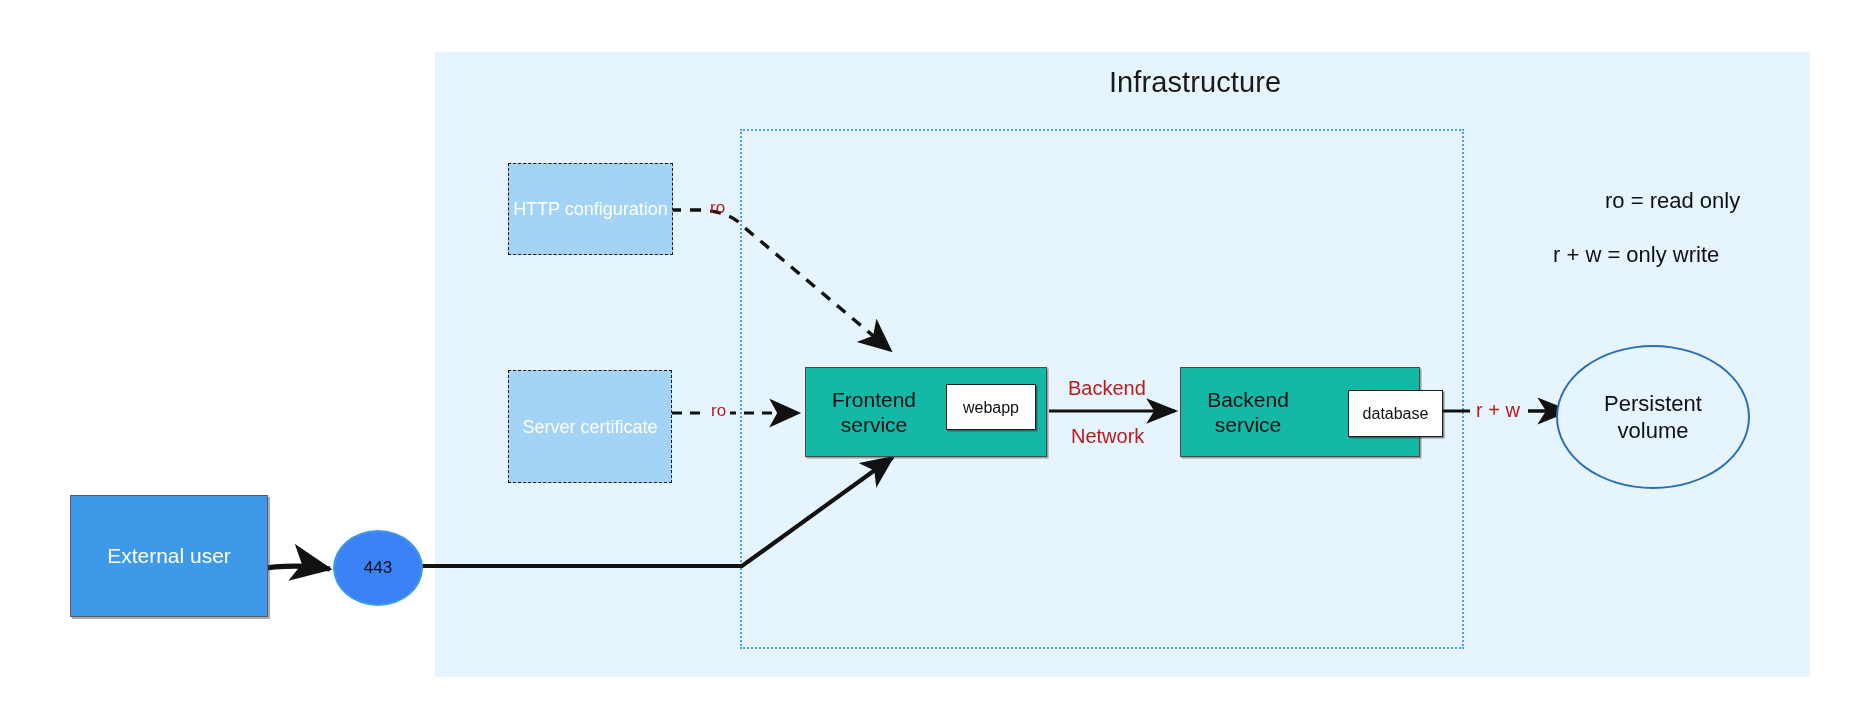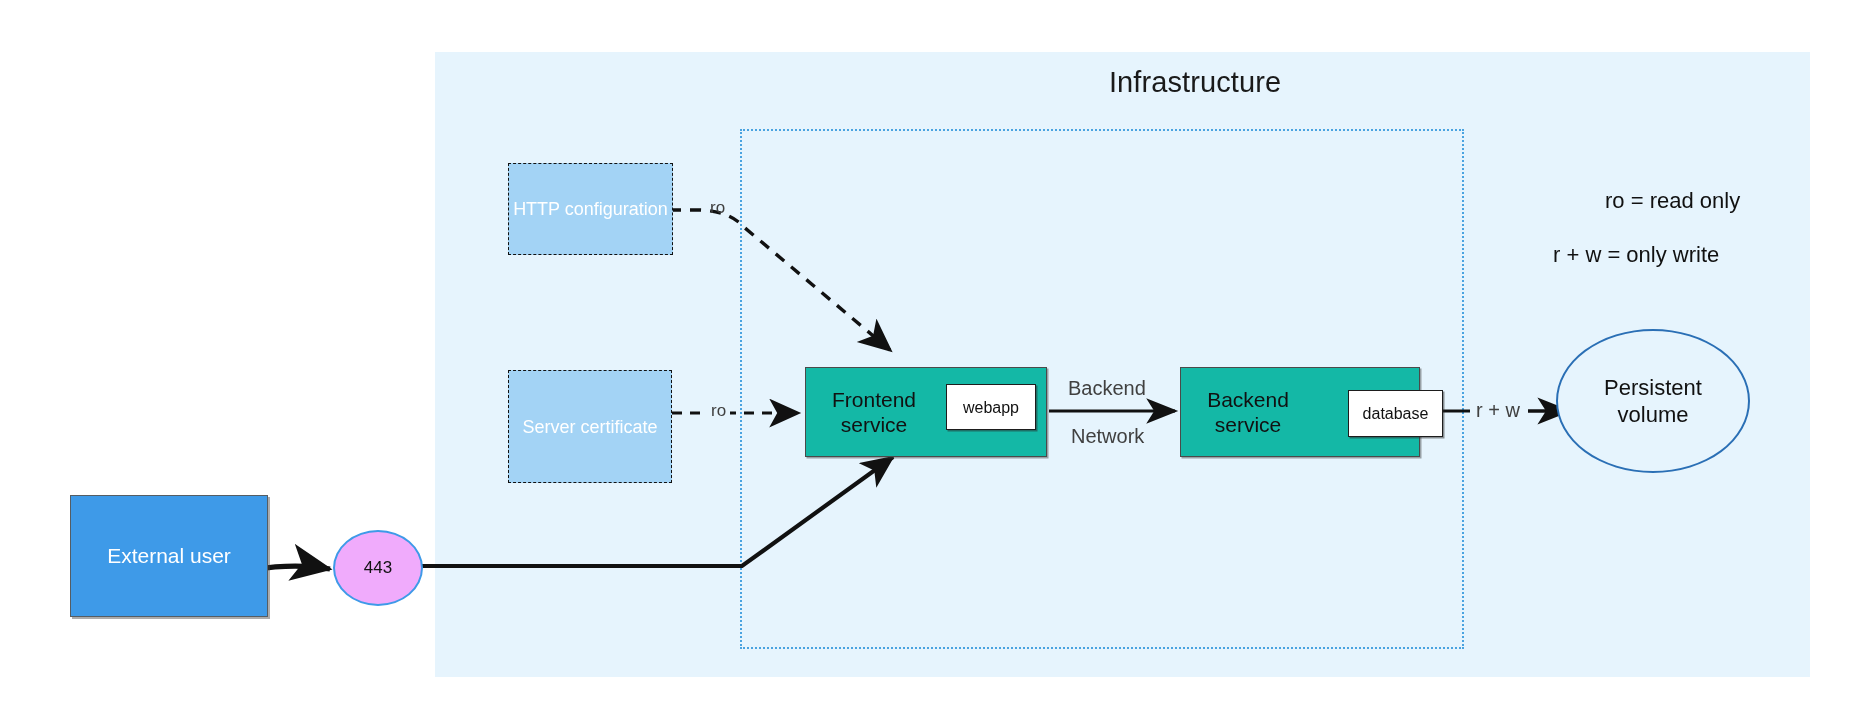--- a/index.html
+++ b/index.html
@@ -114,21 +114,21 @@
     width: 100%;
     text-align: center;
     color: #ffffff;
     font-size: 21px;
   }
 
   
   .port-circle {
     position: absolute;
     border: 2.2px solid #3e9ae8;
-    background: #f0abfc;
+    background: #3b82f6;
     border-radius: 50%;
     display: flex;
     align-items: center;
     justify-content: center;
   }
   .port-circle .node-label {
     color: #111111;
     font-size: 17px;
   }
 
@@ -146,21 +146,21 @@
     width: 100%;
     text-align: center;
     color: #111111;
     font-size: 22px;
     line-height: 27px;
   }
 
   
   .edge-label {
     position: absolute;
-    color: #404040;
+    color: #b91c1c;
     font-size: 17px;
     white-space: nowrap;
     background: transparent;
   }
   .edge-label.big {
     font-size: 20px;
   }
 
   
   .legend-line {
@@ -245,21 +245,21 @@
   <div class="node service-box" style="left:1180px; top:367px; width:240px; height:90px;">
     <span class="node-label" style="width:118px; margin-left:8px;">
       <span>Backend</span><br>
       <span>service</span>
     </span>
     <div class="container-box" style="left:135px; top:22px; width:95px; height:47px;margin-left:32px;">
       <span class="node-label">database</span>
     </div>
   </div>
 
-  <div class="volume-ellipse" style="left:1556px; top:329px; width:190px; height:140px;">
+  <div class="volume-ellipse" style="left:1556px; top:345px; width:190px; height:140px;">
     <span class="node-label">
       <span>Persistent</span><br>
       <span>volume</span>
     </span>
   </div>
 
   <div class="node user-box" style="left:70px; top:495px; width:198px; height:122px;">
     <span class="node-label">External user</span>
   </div>
 

